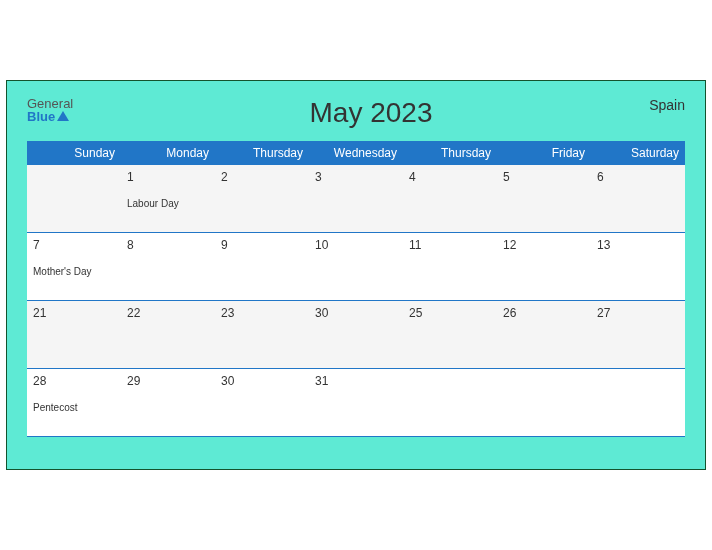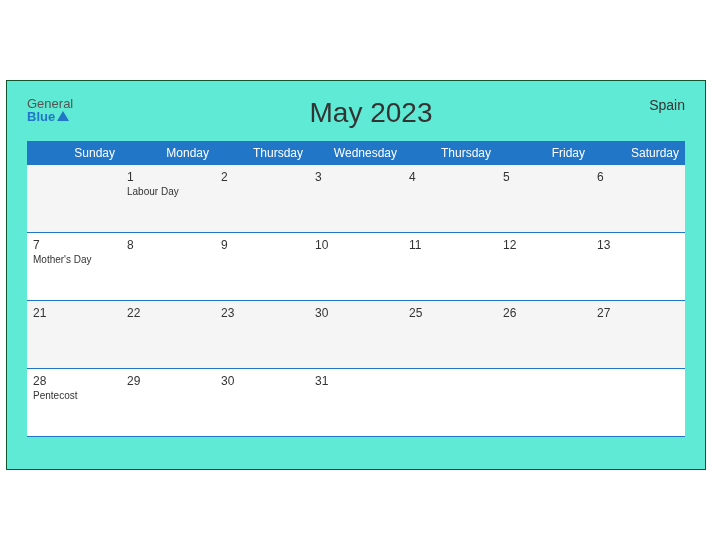--- a/index.html
+++ b/index.html
@@ -102,21 +102,21 @@
     }
     .day-number {
       font-size: 12px;
       color: #333;
       display: block;
     }
     .event-label {
       font-size: 10px;
       color: #333;
       display: block;
-      margin-top: 2px;
+      margin-top: 14px;
     }
   </style>
 </head>
 <body>
 
 <div class="calendar-container">
   <div class="calendar-header">
     <div class="logo">
       <span class="logo-general">General</span>
       <span class="logo-blue">

